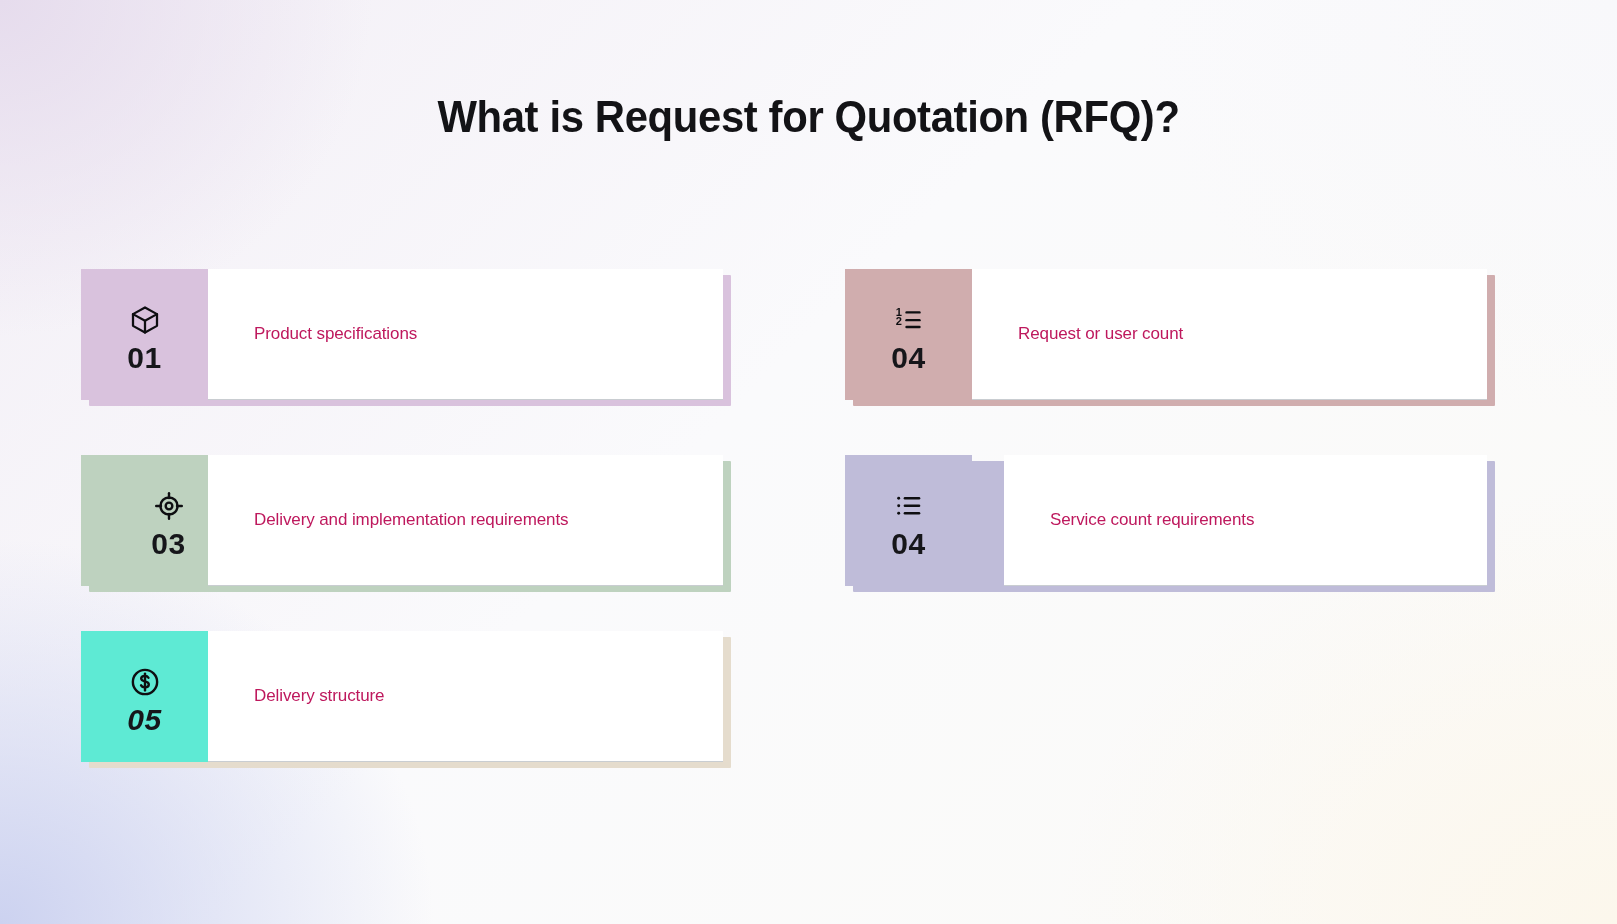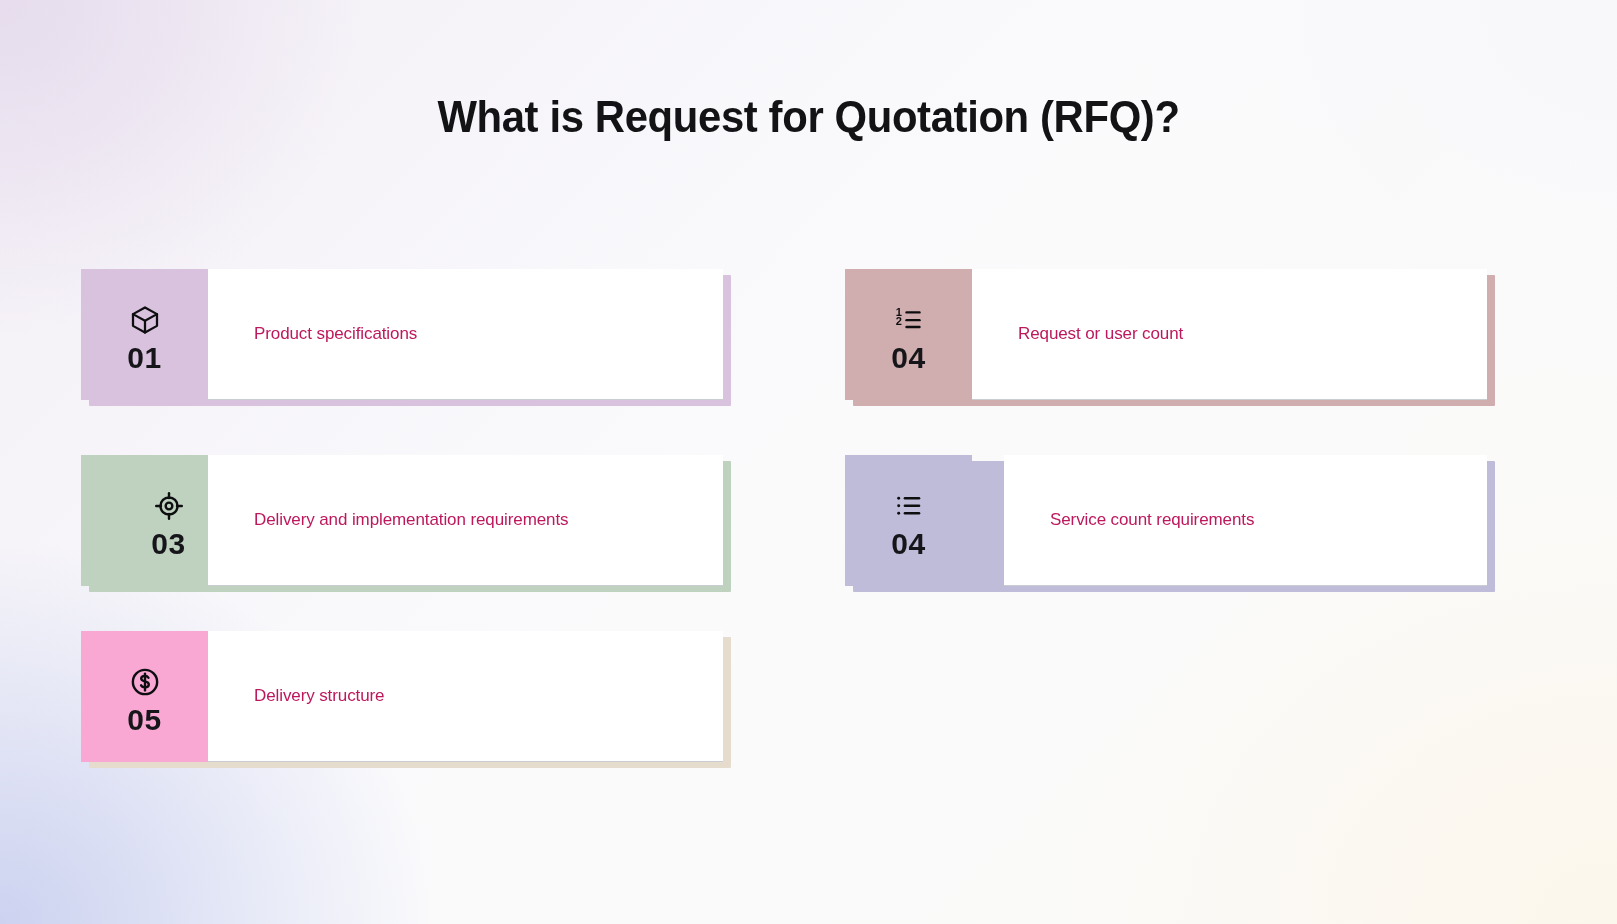--- a/index.html
+++ b/index.html
@@ -210,21 +210,21 @@
       </span>
       <span class="tab-number">04</span>
     </div>
     <div class="panel">
       <span class="panel-label">Service count requirements</span>
     </div>
   </div>
 
   <div class="card" id="card-5">
     <div class="shadow-strip" style="background: rgb(229, 220, 205);"></div>
-    <div class="tab" style="background: #f9a8d4;">
+    <div class="tab" style="background: #5eead4; font-style: italic;">
       <span class="tab-icon">
         <svg viewBox="0 0 24 24" width="32" height="32" fill="none" stroke="currentColor" stroke-width="1.8" stroke-linecap="round" stroke-linejoin="round">
           <circle cx="12" cy="12" r="9.1"></circle>
           <path d="M14.6 8.8c-.5-.9-1.5-1.35-2.7-1.35-1.6 0-2.75.8-2.75 2s1 1.7 2.75 2.1c1.9.42 2.95 1 2.95 2.25 0 1.3-1.25 2.15-2.9 2.15-1.35 0-2.4-.5-2.9-1.45"></path>
           <path d="M12 5.7v12.6"></path>
         </svg>
       </span>
       <span class="tab-number">05</span>
     </div>
     <div class="panel">

